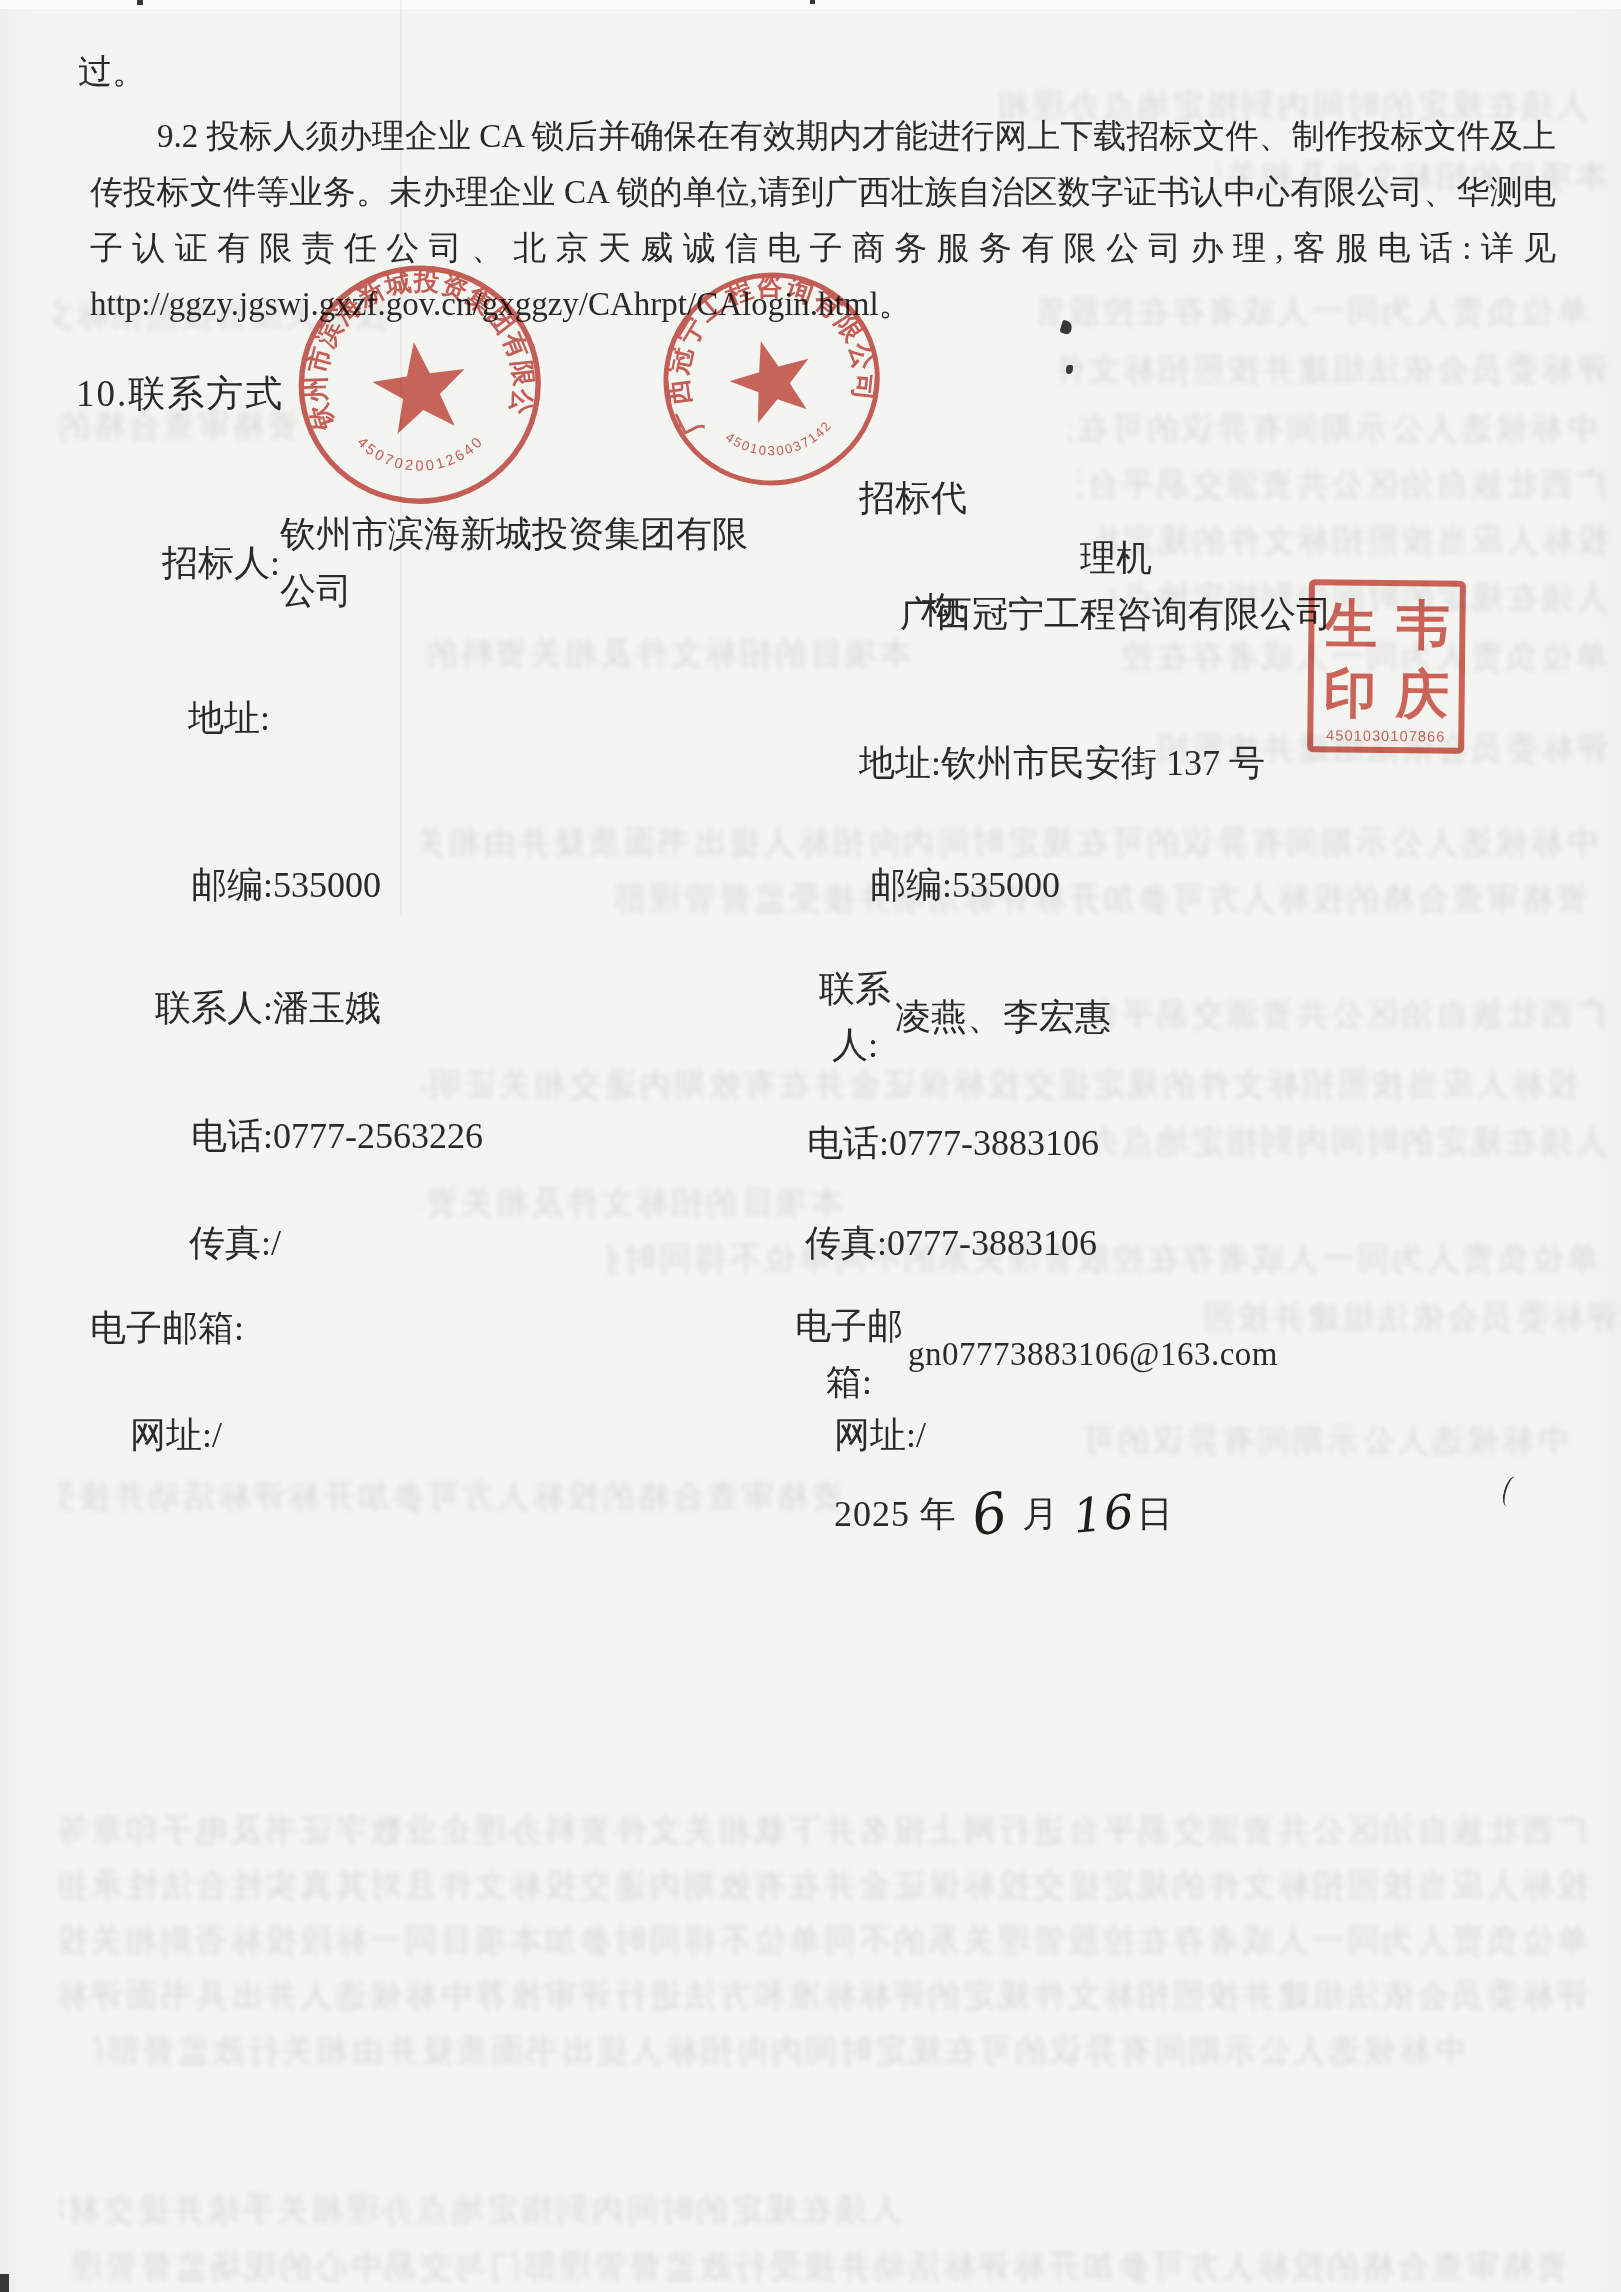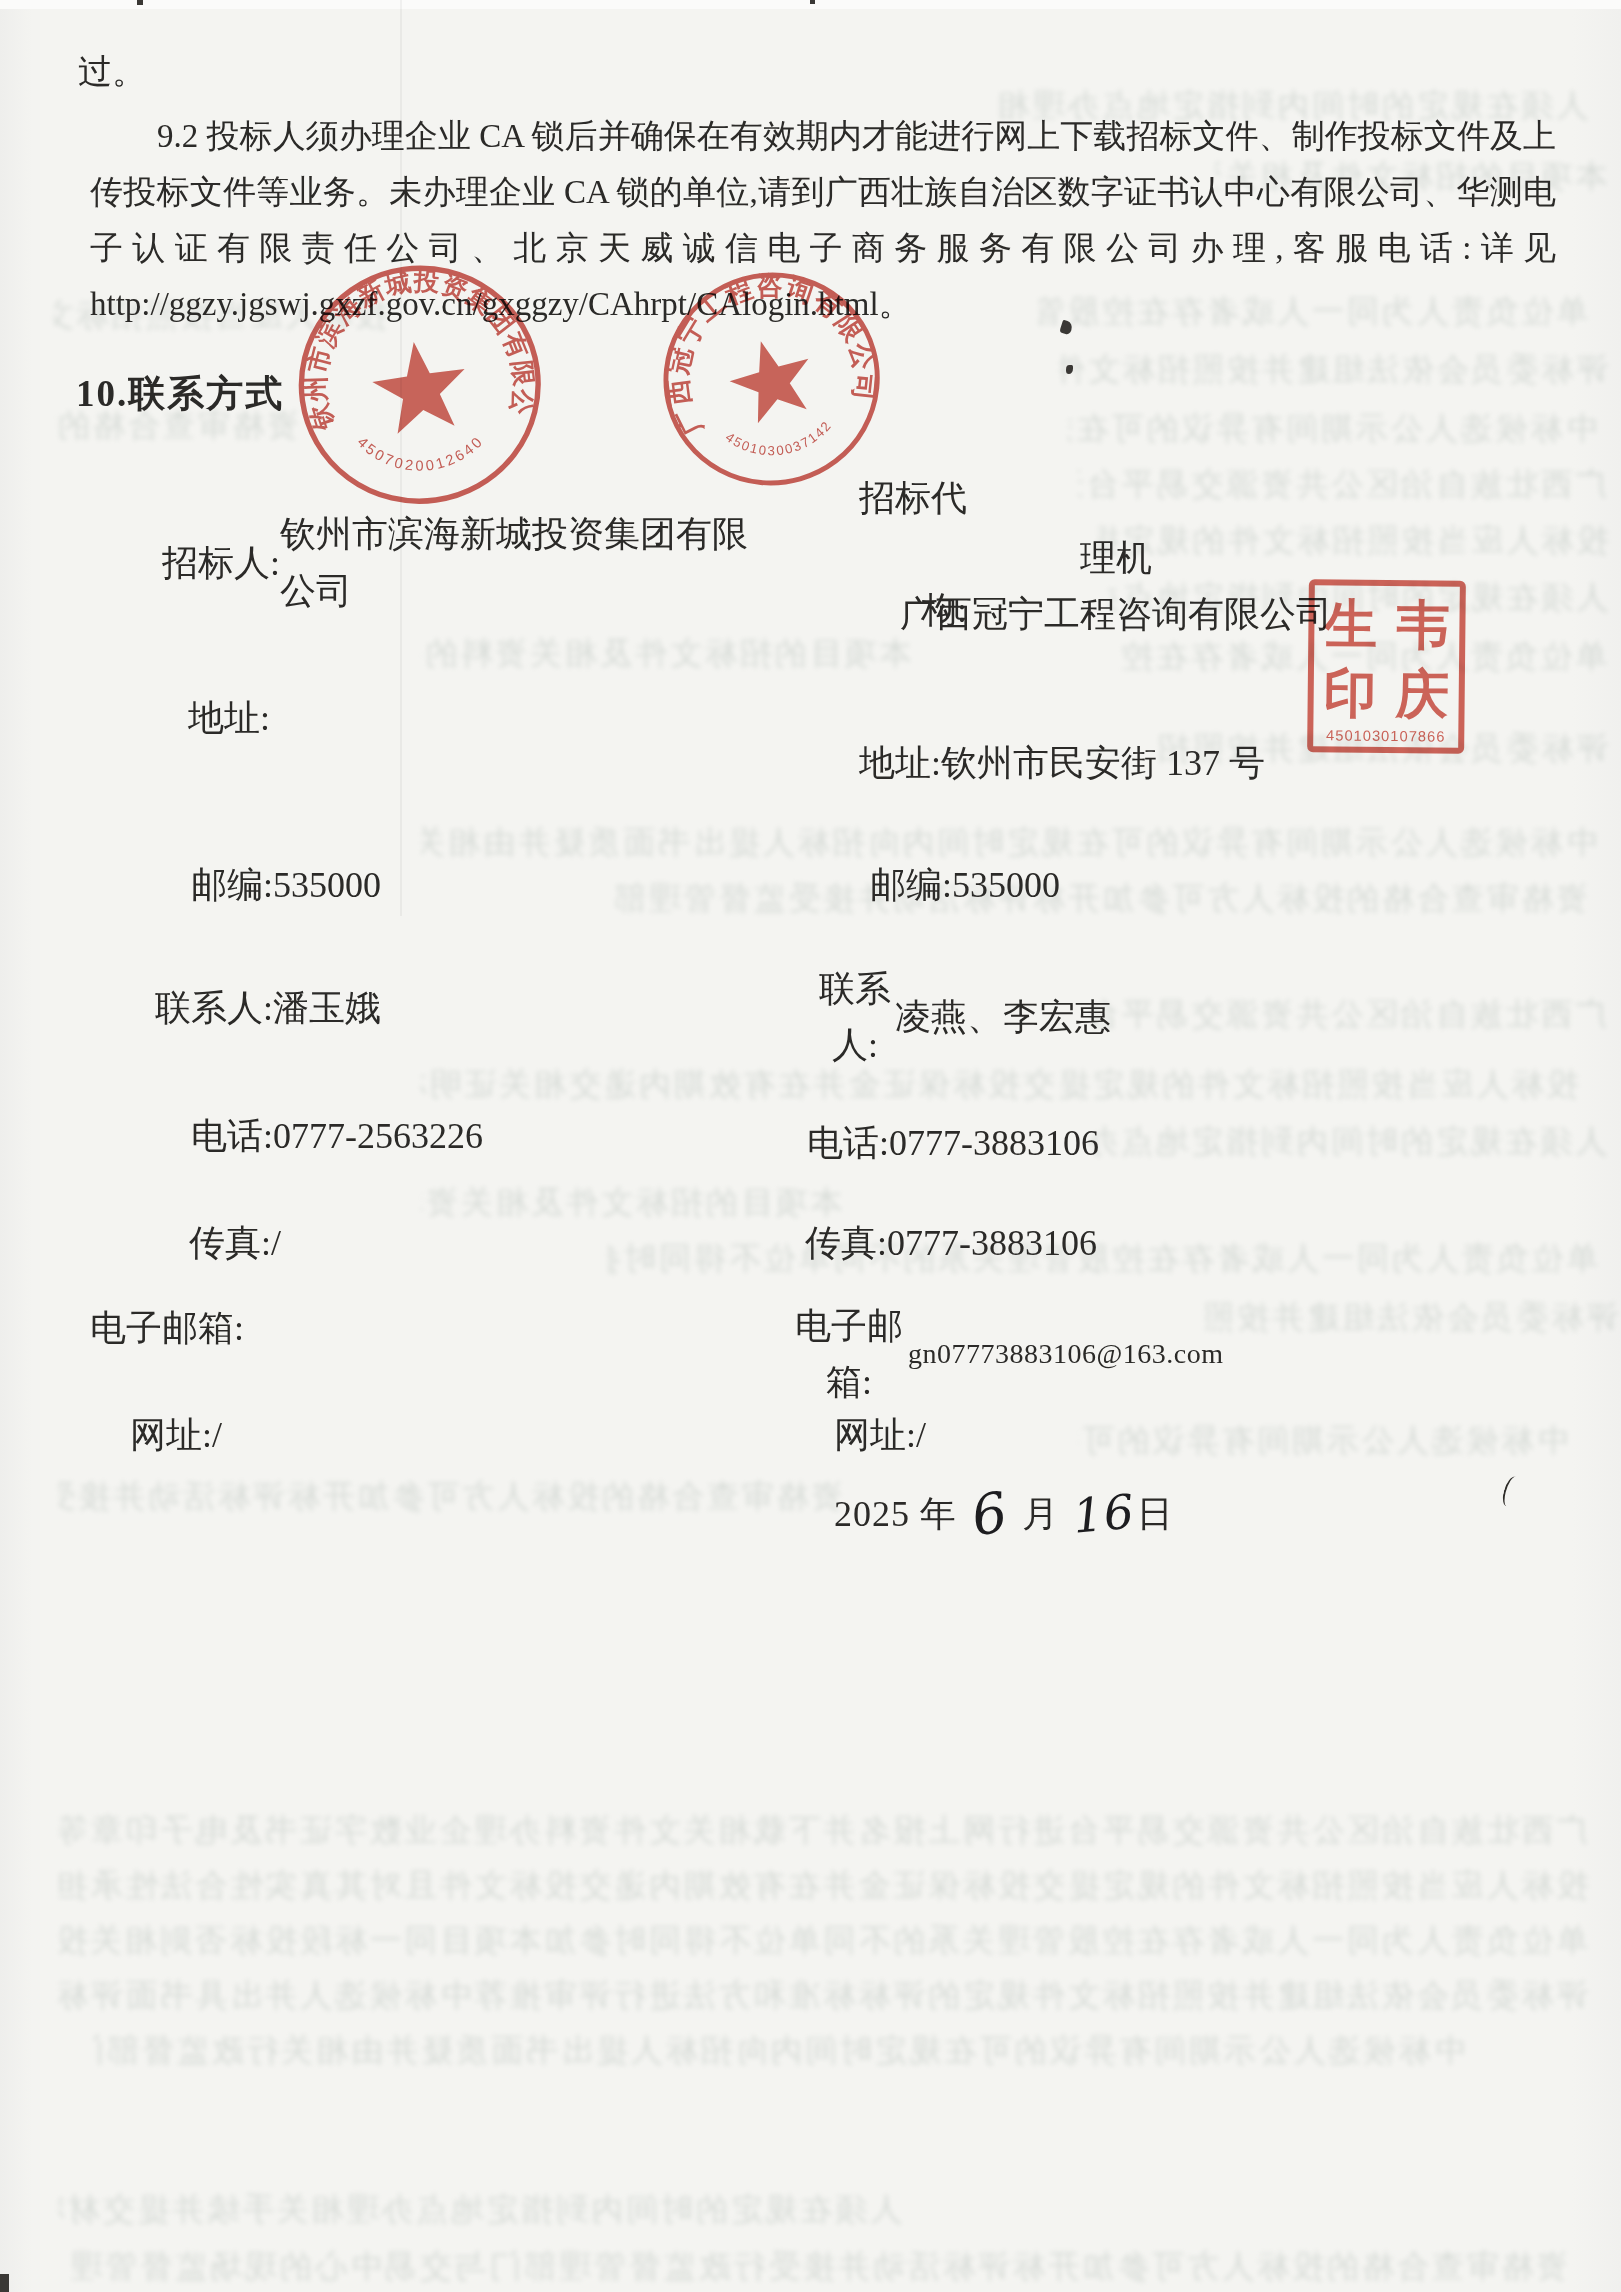--- a/index.html
+++ b/index.html
@@ -14,29 +14,29 @@
     position:absolute; white-space:nowrap; overflow:hidden;
     font-size:32px; letter-spacing:2.9px; color:#7e9087; opacity:.24;
     filter:blur(2.5px); transform:scaleX(-1); z-index:1; height:43px;
   }
   .txt{position:absolute; z-index:3;}
   .lead{font-size:34px;}
   .clause{
     width:1466px; font-size:33px; line-height:56px; text-align:justify;
     text-indent:67px; margin:12px;
   }
-  .heading{font-size:37px; font-weight:700; letter-spacing:2px; margin:0;}
+  .heading{font-size:37px; font-weight:400; letter-spacing:2px; margin:0;}
   .row{position:absolute; display:flex; align-items:center; z-index:3;
        font-size:36px; line-height:56px;}
   .lbl{white-space:nowrap;}
   .val{display:inline-block;}
   .wrap{line-height:57px;}
   .lblbox{display:inline-block; text-align:center; line-height:56px;}
   .frag{position:absolute; z-index:3; font-size:36px; white-space:nowrap;}
-  .latin{font-size:28px; letter-spacing:0.5px;}
+  .latin{font-size:33px; letter-spacing:0.5px;}
   .daterow{display:flex; align-items:flex-start; font-size:36px; letter-spacing:1px;}
   .hand{font-family:"DejaVu Serif",serif; font-style:italic; font-weight:400; color:#1d1d20;}
   .hand6{font-size:55px; transform:rotate(-10deg); margin:0 13.7px -3.9px 15.7px;}
   .hand16{font-size:47px; transform:rotate(-5deg); margin:0 2px -2px 13.7px;}
   .stamp{position:absolute; z-index:6; mix-blend-mode:multiply; opacity:.84;}
   .sq{
     box-sizing:border-box; border:6.9px solid #cc4a3e; border-radius:5.9px;
     display:flex; flex-direction:column; justify-content:flex-start;
     padding-top:5.9px; background:rgba(255,245,244,.05);
   }

